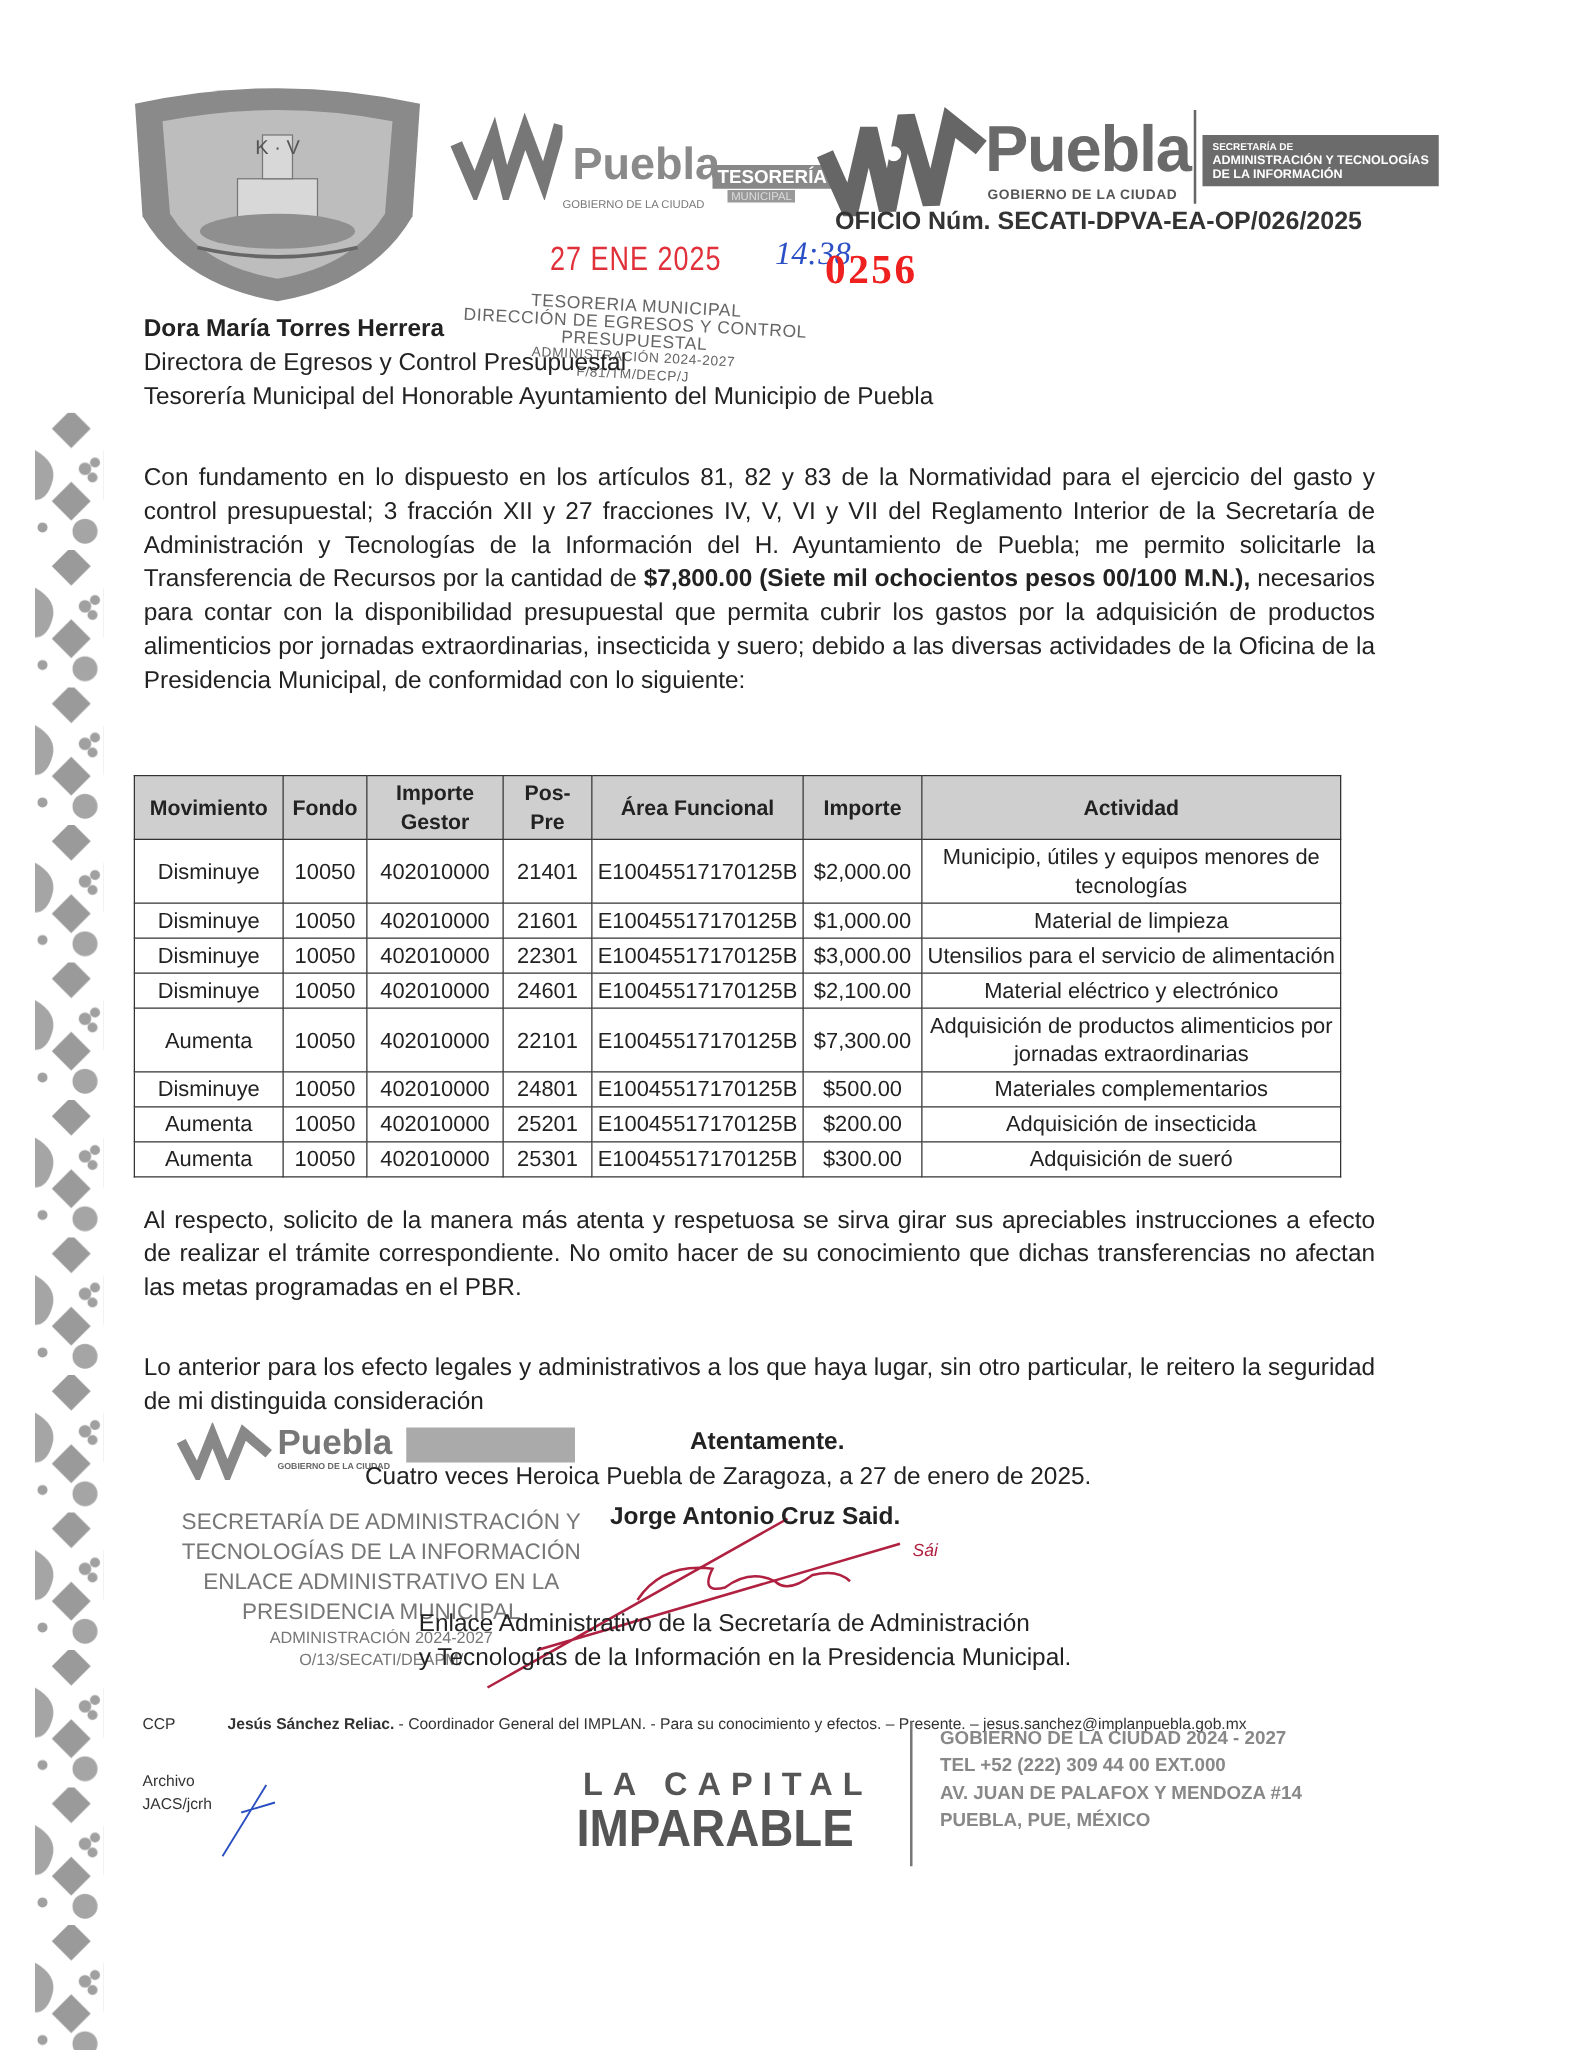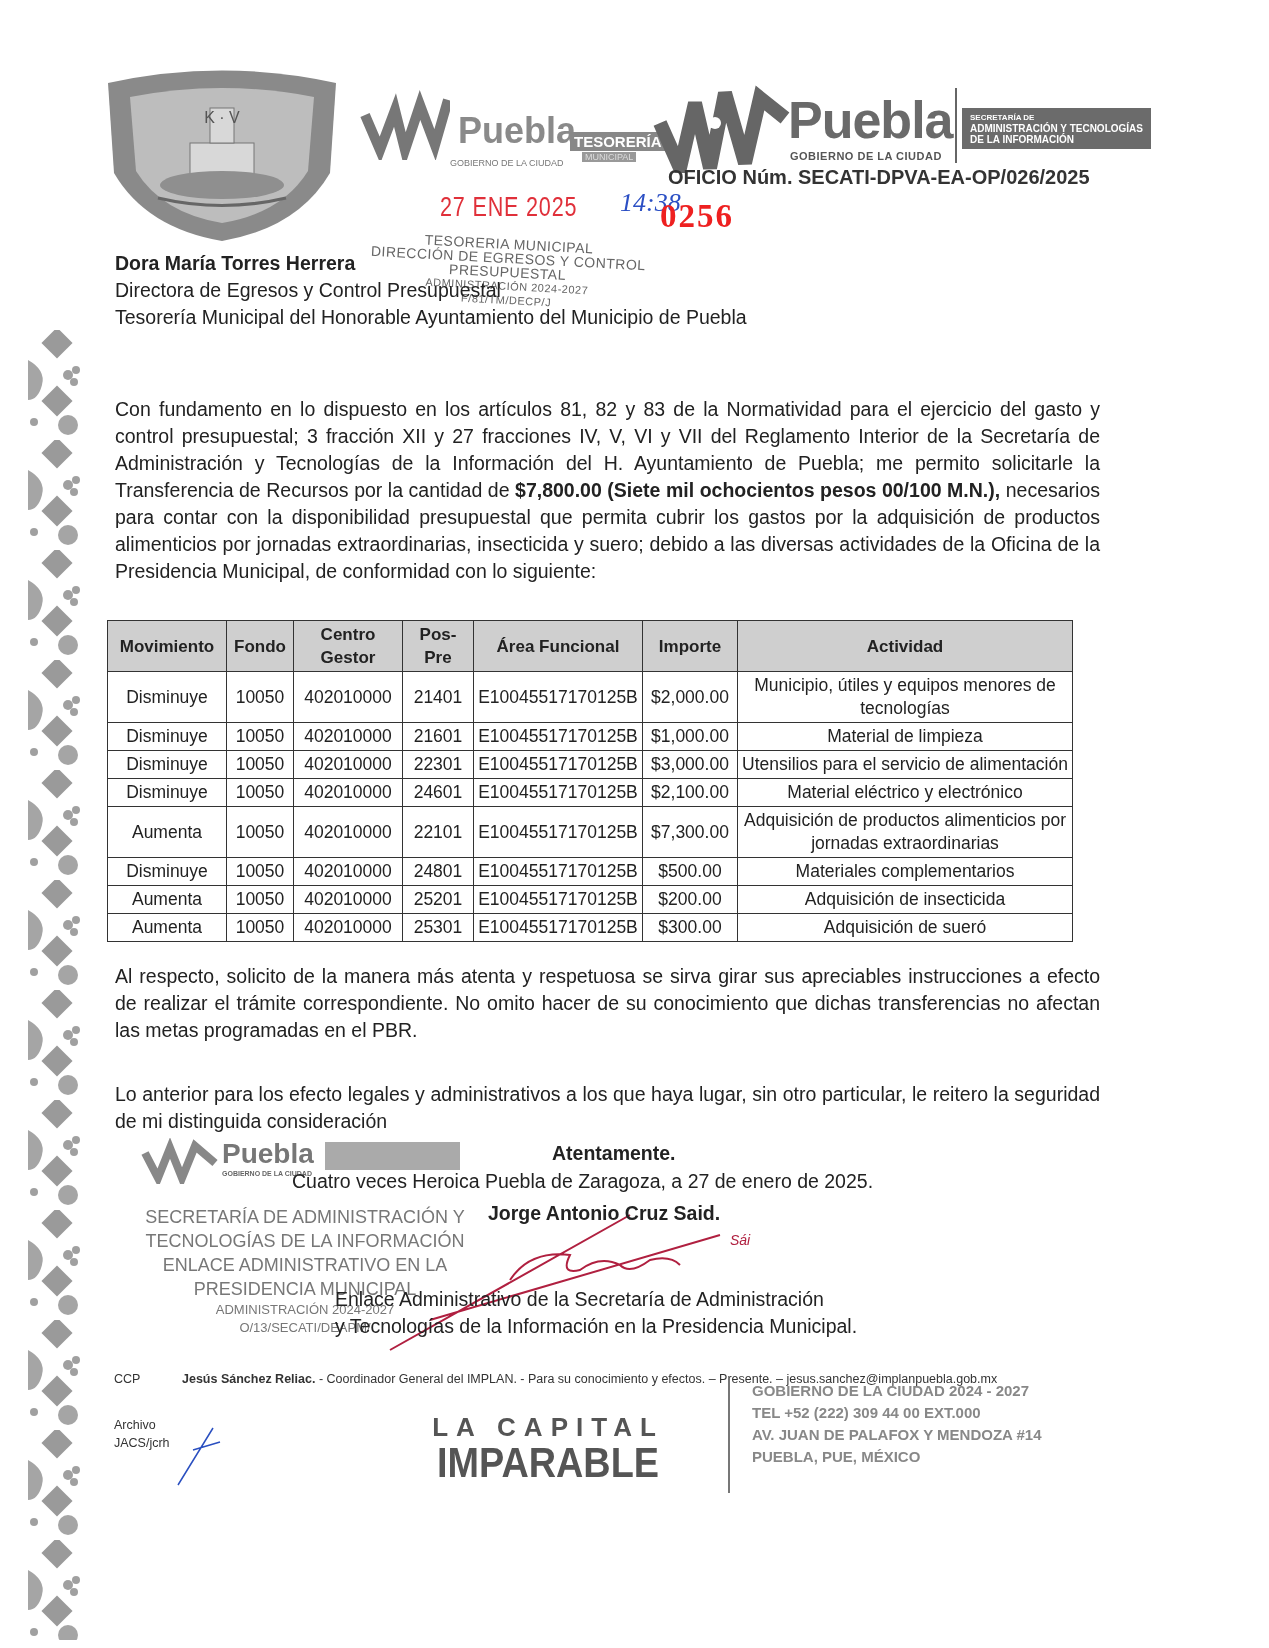--- a/index.html
+++ b/index.html
@@ -35,21 +35,21 @@
   .city { left:292px; top:1168px; }
   .seal { left:140px; top:1205px; color:#777; font-size:18px; line-height:24px; text-align:center; width:330px; }
   .seal small { font-size:13px; display:block; line-height:18px; }
   .signer { left:488px; top:1200px; font-weight:bold; }
   .signer-role { left:335px; top:1286px; width:560px; }
   .sigline { left:330px; top:1210px; }
   
   .ccp { left:114px; top:1372px; font-size:12.5px; color:#333; }
   .ccp .lbl { display:inline-block; width:68px; }
   .archive { left:114px; top:1416px; font-size:12.5px; line-height:18px; color:#333; }
-  .capital { left:398px; top:1412px; width:300px; text-align:center; color:#555; }
+  .capital { left:398px; top:1412px; width:300px; text-align:right; color:#555; }
   .capital .la { font-size:26px; font-weight:bold; letter-spacing:8px; }
   .capital .imp { font-size:42px; font-weight:bold; line-height:40px; transform:scaleX(0.9); }
   .footer-div { left:728px; top:1378px; width:2px; height:115px; background:#777; }
   .contact { left:752px; top:1380px; font-size:15px; line-height:22px; color:#888; font-weight:bold; }
 </style>
 </head>
 <body>
 
 <svg class="abs border-strip" viewBox="0 0 55 1310" preserveAspectRatio="none">
   <defs>
@@ -114,30 +114,30 @@
   <div style="font-size:11px">ADMINISTRACIÓN 2024-2027</div>
   <div style="font-size:11px">F/81/TM/DECP/J</div>
 </div>
 
 <div class="abs txt addressee">
   <div class="name">Dora María Torres Herrera</div>
   <div>Directora de Egresos y Control Presupuestal</div>
   <div>Tesorería Municipal del Honorable Ayuntamiento del Municipio de Puebla</div>
 </div>
 
-<div class="abs txt para" style="top:396px">
+<div class="abs txt para" style="top:369px">
   <span>Con fundamento en lo dispuesto en los artículos 81, 82 y 83 de la Normatividad para el ejercicio del gasto y control presupuestal; 3 fracción XII y 27 fracciones IV, V, VI y VII del Reglamento Interior de la Secretaría de Administración y Tecnologías de la Información del H. Ayuntamiento de Puebla; me permito solicitarle la Transferencia de Recursos por la cantidad de </span><b>$7,800.00 (Siete mil ochocientos pesos 00/100 M.N.),</b><span> necesarios para contar con la disponibilidad presupuestal que permita cubrir los gastos por la adquisición de productos alimenticios por jornadas extraordinarias, insecticida y suero; debido a las diversas actividades de la Oficina de la Presidencia Municipal, de conformidad con lo siguiente:</span>
 </div>
 
 <table class="abs tbl">
   <thead>
     <tr>
       <th style="width:110px">Movimiento</th>
       <th style="width:58px">Fondo</th>
-      <th style="width:100px">Centro Gestor</th>
+      <th style="width:100px">Importe Gestor</th>
       <th style="width:62px">Pos-Pre</th>
       <th style="width:160px">Área Funcional</th>
       <th style="width:86px">Importe</th>
       <th>Actividad</th>
     </tr>
   </thead>
   <tbody>
     <tr>
         <td>Disminuye</td>
         <td>10050</td>

